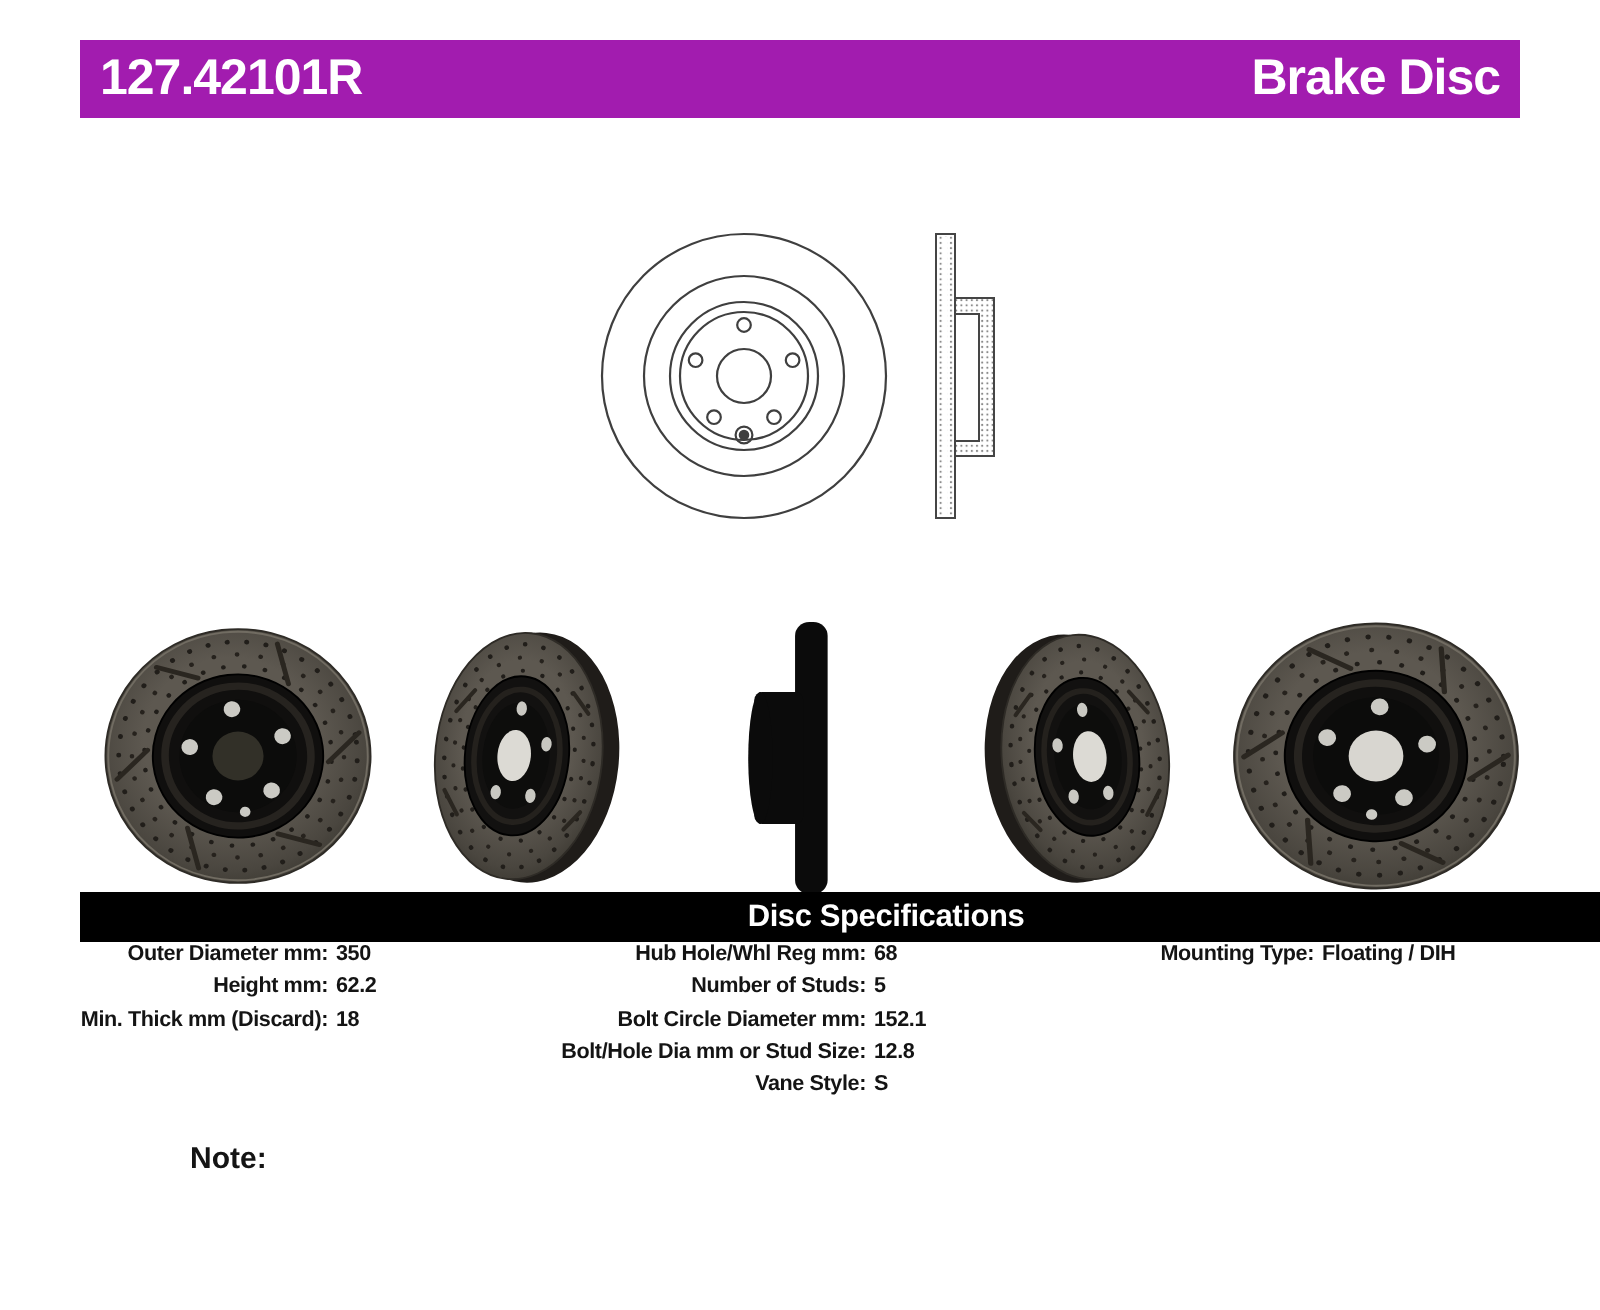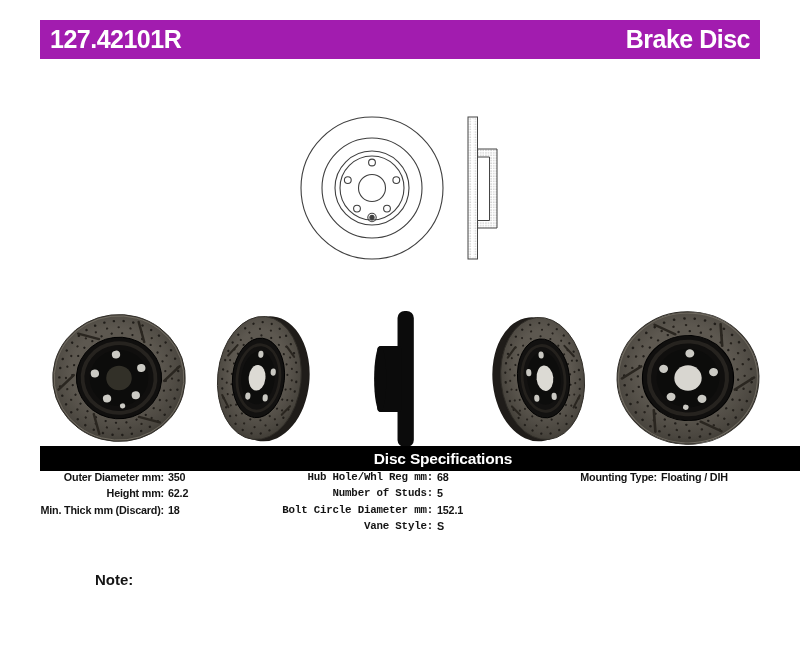--- a/index.html
+++ b/index.html
@@ -26,21 +26,21 @@
   .spec-bar{position:absolute;left:40px;top:446px;width:720px;height:25px;background:#000;
             color:#fff;display:flex;align-items:center;justify-content:center;
             font-size:15.5px;letter-spacing:-0.2px;padding-left:43px;}
 
   
   .spec-col{position:absolute;top:471px;font-size:10.8px;letter-spacing:-0.2px;}
   .spec-row{display:flex;height:16.3px;align-items:flex-start;white-space:nowrap;}
   .spec-label{display:inline-block;text-align:right;}
   .spec-value{margin-left:4px;}
   .col-left{left:40px;}   .col-left  .spec-label{width:124px;}
-  .col-mid{left:278px;}   .col-mid   .spec-label{width:155px;font-family:Liberation Mono, monospace;}
+  .col-mid{left:278px;}   .col-mid   .spec-label{width:155px;}
   .col-right{left:558px;} .col-right .spec-label{width:99px;}
 
   .note{position:absolute;left:95px;top:571px;font-size:15px;}
 
   .defs-holder{position:absolute;width:0;height:0;overflow:hidden;}
 </style>
 </head>
 <body>
 
 <svg class="defs-holder" aria-hidden="true">
@@ -191,20 +191,24 @@
     </div>
     <div class="spec-row">
       <span class="spec-label">Number of Studs:</span>
       <span class="spec-value">5</span>
     </div>
     <div class="spec-row">
       <span class="spec-label">Bolt Circle Diameter mm:</span>
       <span class="spec-value">152.1</span>
     </div>
     <div class="spec-row">
+      <span class="spec-label">Bolt/Hole Dia mm or Stud Size:</span>
+      <span class="spec-value">12.8</span>
+    </div>
+    <div class="spec-row">
       <span class="spec-label">Vane Style:</span>
       <span class="spec-value">S</span>
     </div>
   </div>
 
   <div class="spec-col col-right">
     <div class="spec-row">
       <span class="spec-label">Mounting Type:</span>
       <span class="spec-value">Floating / DIH</span>
     </div>

